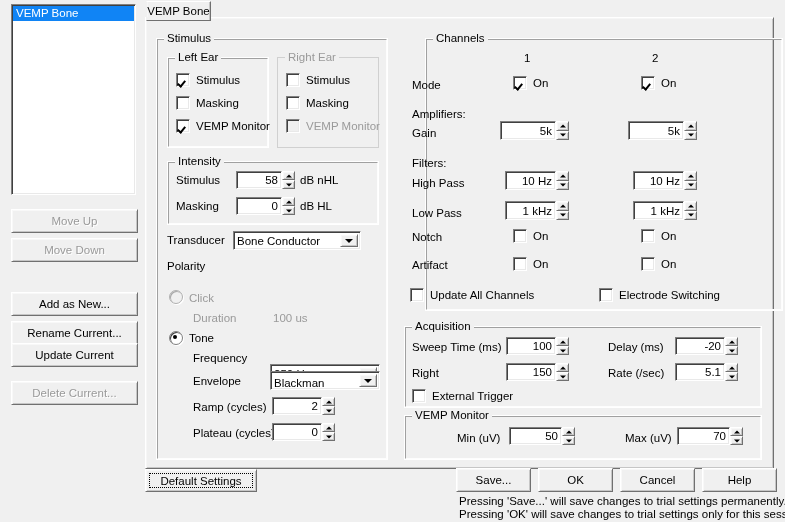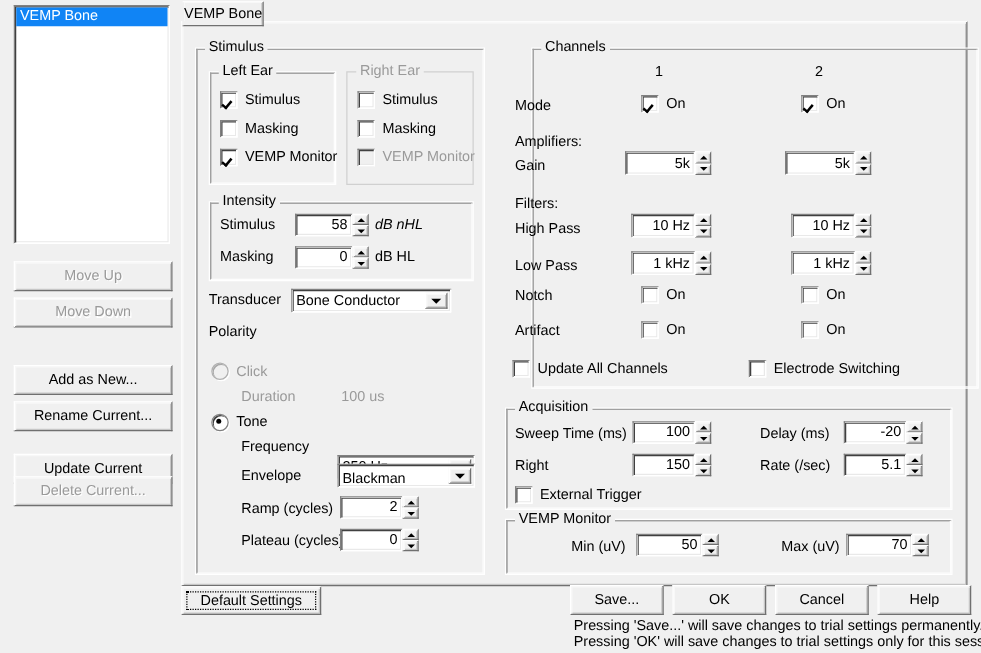--- a/index.html
+++ b/index.html
@@ -219,21 +219,21 @@
   </div>
   <div class="btn dis" style="left:11px;top:238px;width:125px;height:22px;">
     <span>Move Down</span>
   </div>
   <div class="btn" style="left:11px;top:292px;width:125px;height:22px;">
     <span>Add as New...</span>
   </div>
   <div class="btn" style="left:11px;top:321px;width:125px;height:22px;">
     <span>Rename Current...</span>
   </div>
-  <div class="btn" style="left:11px;top:363px;width:125px;height:22px;">
+  <div class="btn" style="left:11px;top:343px;width:125px;height:22px;">
     <span>Update Current</span>
   </div>
   <div class="btn dis" style="left:11px;top:381px;width:125px;height:22px;">
     <span>Delete Current...</span>
   </div>
 
   <div id="tabpanel"></div>
   <div id="tab">
     <span>VEMP Bone</span>
   </div>
@@ -282,21 +282,21 @@
     <div class="gb-title">Intensity</div>
   </div>
   <div class="lbl" style="left:176px;top:174px;">Stimulus</div>
   <div class="field" style="left:236px;top:171px;width:46px;height:18px;">
     <span>58</span>
   </div>
   <div class="spin" style="left:282px;top:171px;height:18px;">
     <div class="up"></div>
     <div class="dn"></div>
   </div>
-  <div class="lbl" style="left:300px;top:174px;font-style:italic;">dB nHL</div>
+  <div class="lbl" style="left:300px;top:174px;">dB nHL</div>
 
   <div class="lbl" style="left:176px;top:200px;">Masking</div>
   <div class="field" style="left:236px;top:197px;width:46px;height:18px;">
     <span>0</span>
   </div>
   <div class="spin" style="left:282px;top:197px;height:18px;">
     <div class="up"></div>
     <div class="dn"></div>
   </div>
   <div class="lbl" style="left:300px;top:200px;">dB HL</div>

